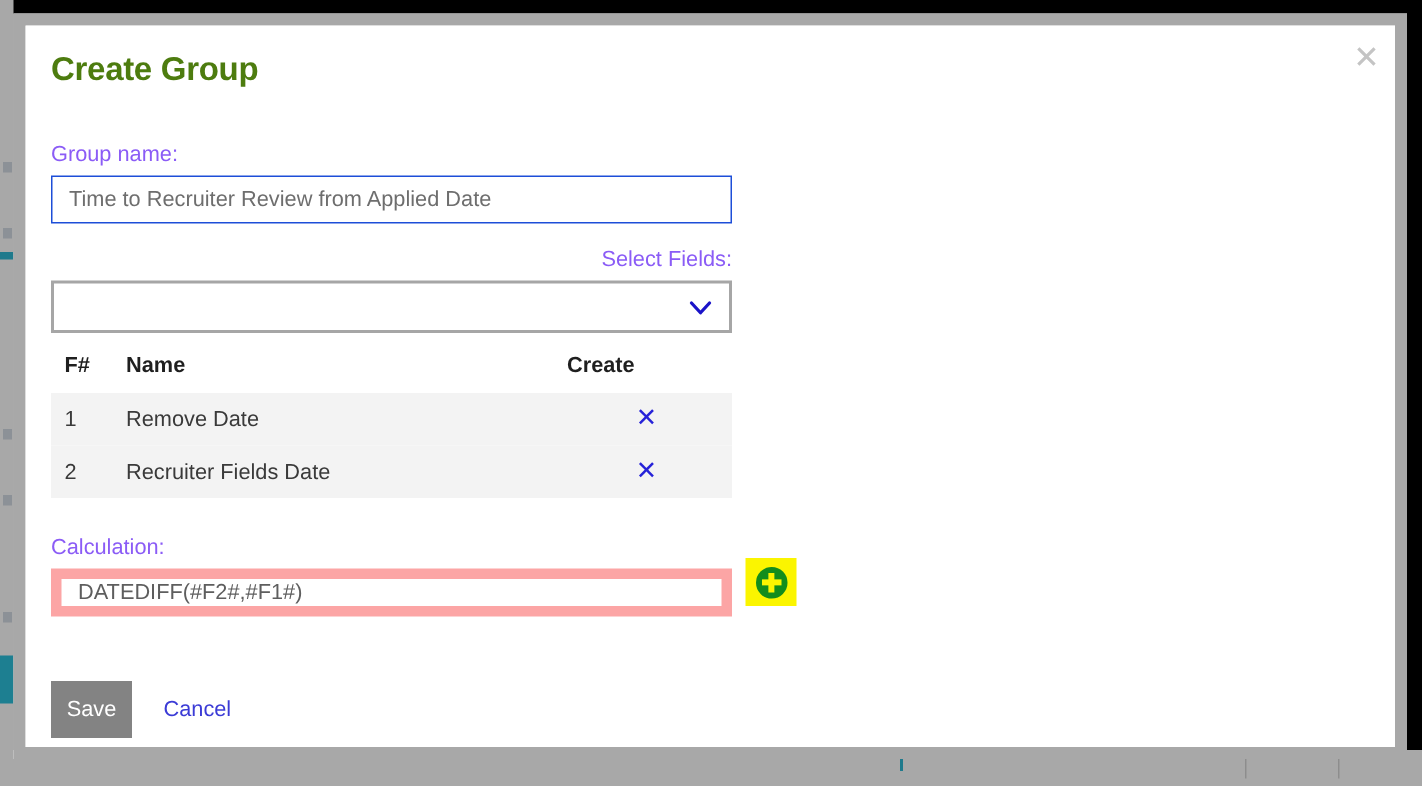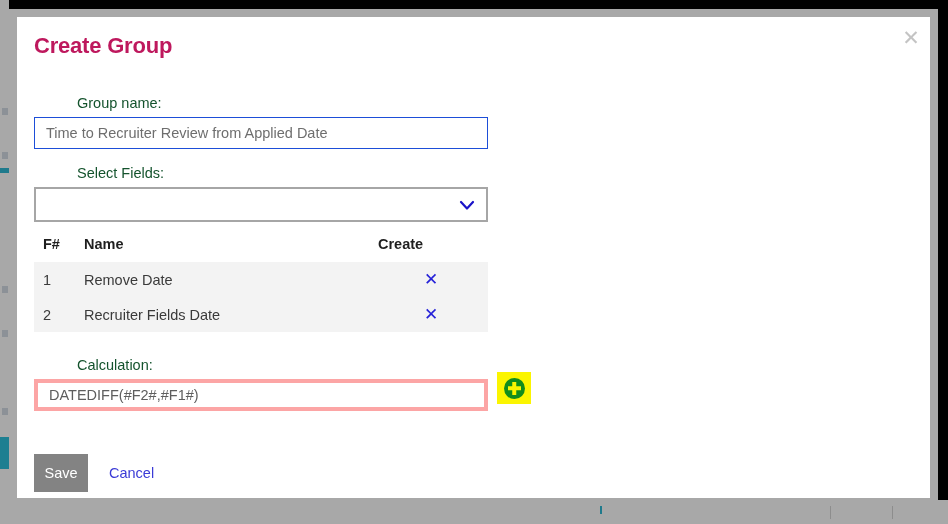--- a/index.html
+++ b/index.html
@@ -111,29 +111,28 @@
     cursor: pointer;
     user-select: none;
   }
 
   .modal-title {
     position: absolute;
     left: 17px;
     top: 16px;
     font-size: 22px;
     font-weight: bold;
-    color: #be185d;
+    color: #4d7c0f;
     letter-spacing: -0.2px;
   }
 
   .field-label {
     font-size: 14.5px;
-    color: #14532d;
+    color: #8b5cf6;
     display: block;
-    margin-left: 43px;
   }
 
   
   .group-name-block {
     position: absolute;
     left: 17px;
     top: 78px;
     width: 454px;
   }
   .group-name-block .field-label { margin-bottom: 6px; }
@@ -150,21 +149,21 @@
   }
   .text-input::placeholder { color: #7b7b7b; opacity: 1; }
 
   
   .select-block {
     position: absolute;
     left: 17px;
     top: 148px;
     width: 454px;
   }
-  .select-block .field-label { margin-bottom: 6px; }
+  .select-block .field-label { margin-bottom: 6px; text-align: right; }
   .select-shell {
     position: relative;
     width: 454px;
     height: 35px;
     border: 2px solid #a6a6a6;
     background: #ffffff;
     cursor: pointer;
   }
   .select-value {
     position: absolute;
@@ -225,21 +224,21 @@
     position: absolute;
     left: 17px;
     top: 340px;
     width: 500px;
   }
   .calc-block .field-label { margin-bottom: 6px; }
   .calc-row { display: flex; align-items: flex-start; }
   .calc-input {
     width: 454px;
     height: 32px;
-    border: 4px solid #fca5a5;
+    border: 7px solid #fca5a5;
     background: #ffffff;
     font-family: "Liberation Sans", sans-serif;
     font-size: 14.5px;
     color: #5e5e5e;
     padding: 0 0 0 11px;
     outline: none;
   }
   .add-calc-button {
     margin-left: 9px;
     margin-top: -7px;

